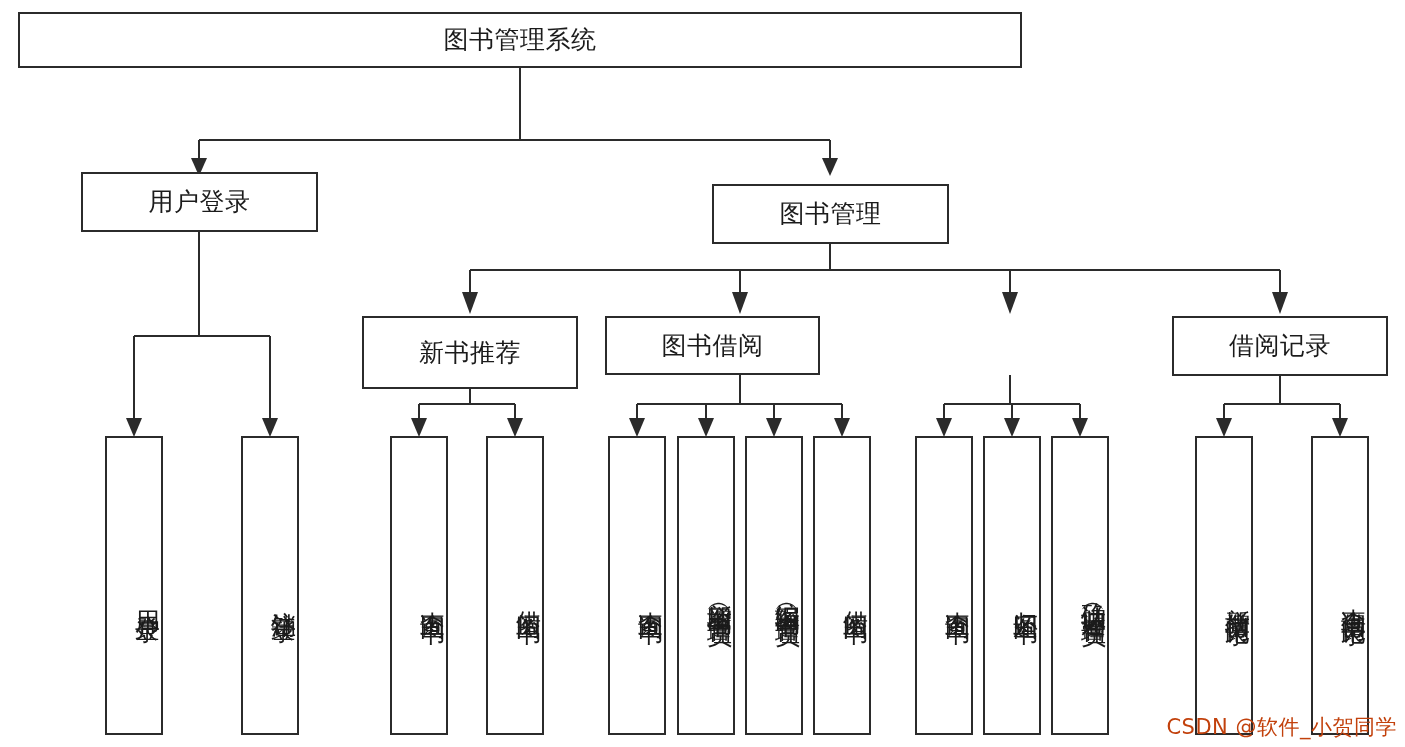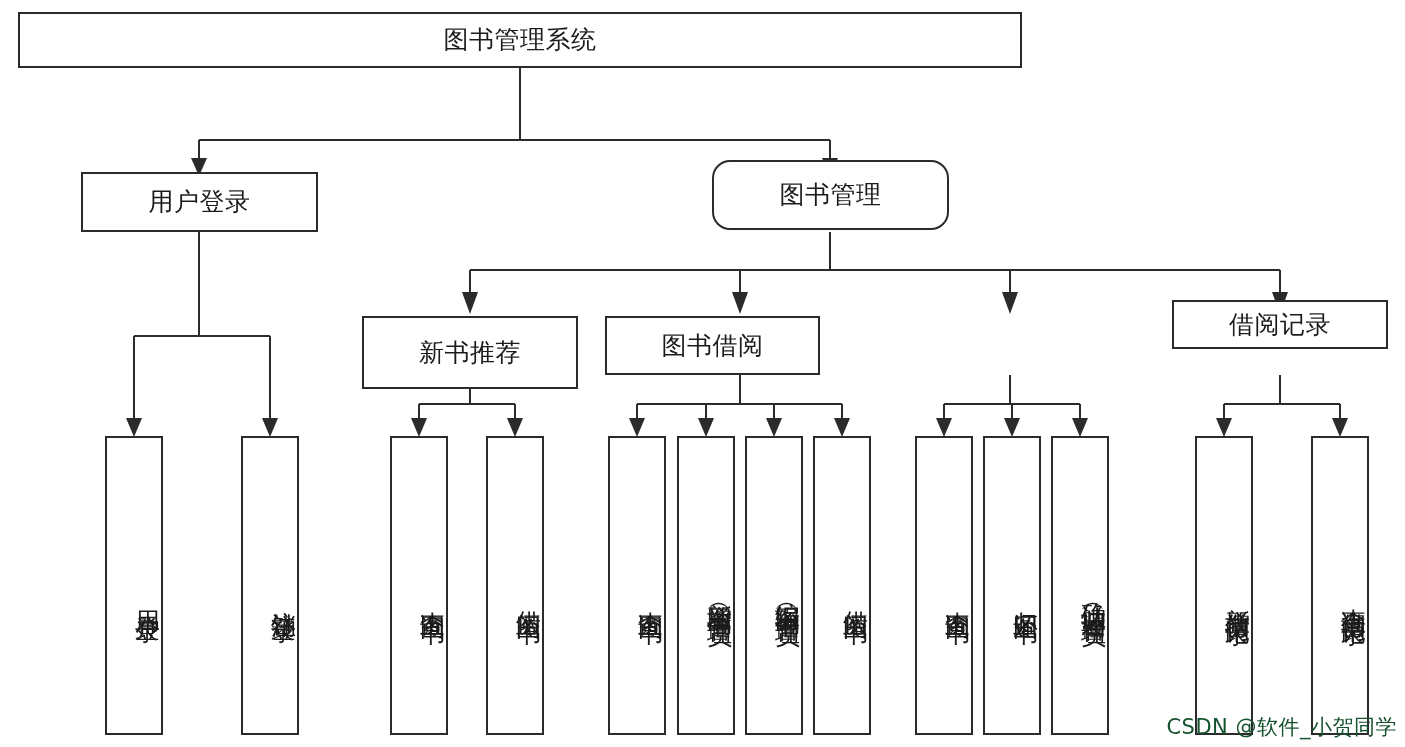--- a/index.html
+++ b/index.html
@@ -71,21 +71,21 @@
     text-orientation: upright;
     display: block;
     white-space: nowrap;
   }
   
   #watermark {
     position: absolute;
     right: 8px;
     bottom: 6px;
     font-size: 21px;
-    color: #14532d;
+    color: #c2410c;
     letter-spacing: 0.5px;
     white-space: nowrap;
     pointer-events: none;
   }
 </style>
 </head>
 <body>
 
 <div id="canvas">
 
@@ -152,34 +152,34 @@
   </svg>
 
   <div class="node horiz root" style="left:18px; top:12px; width:1004px; height:56px;">
     <span>图书管理系统</span>
   </div>
 
   <div class="node horiz" style="left:81px; top:172px; width:237px; height:60px;">
     <span>用户登录</span>
   </div>
 
-  <div class="node horiz" style="left:712px; top:160px; width:237px; height:70px;border-radius:18px;">
+  <div class="node horiz" style="left:712px; top:184px; width:237px; height:60px;">
     <span>图书管理</span>
   </div>
 
   <div class="node horiz" style="left:362px; top:316px; width:216px; height:73px;">
     <span>新书推荐</span>
   </div>
 
   <div class="node horiz" style="left:605px; top:316px; width:215px; height:59px;">
     <span>图书借阅</span>
   </div>
 
 
-  <div class="node horiz" style="left:1172px; top:300px; width:216px; height:49px;">
+  <div class="node horiz" style="left:1172px; top:316px; width:216px; height:60px;">
     <span>借阅记录</span>
   </div>
 
   <div class="node leaf" style="left:105px; top:436px; width:58px; height:299px;">
     <span class="vtext">用户登录</span>
   </div>
 
   <div class="node leaf" style="left:241px; top:436px; width:58px; height:299px;">
     <span class="vtext">注销登录</span>
   </div>

